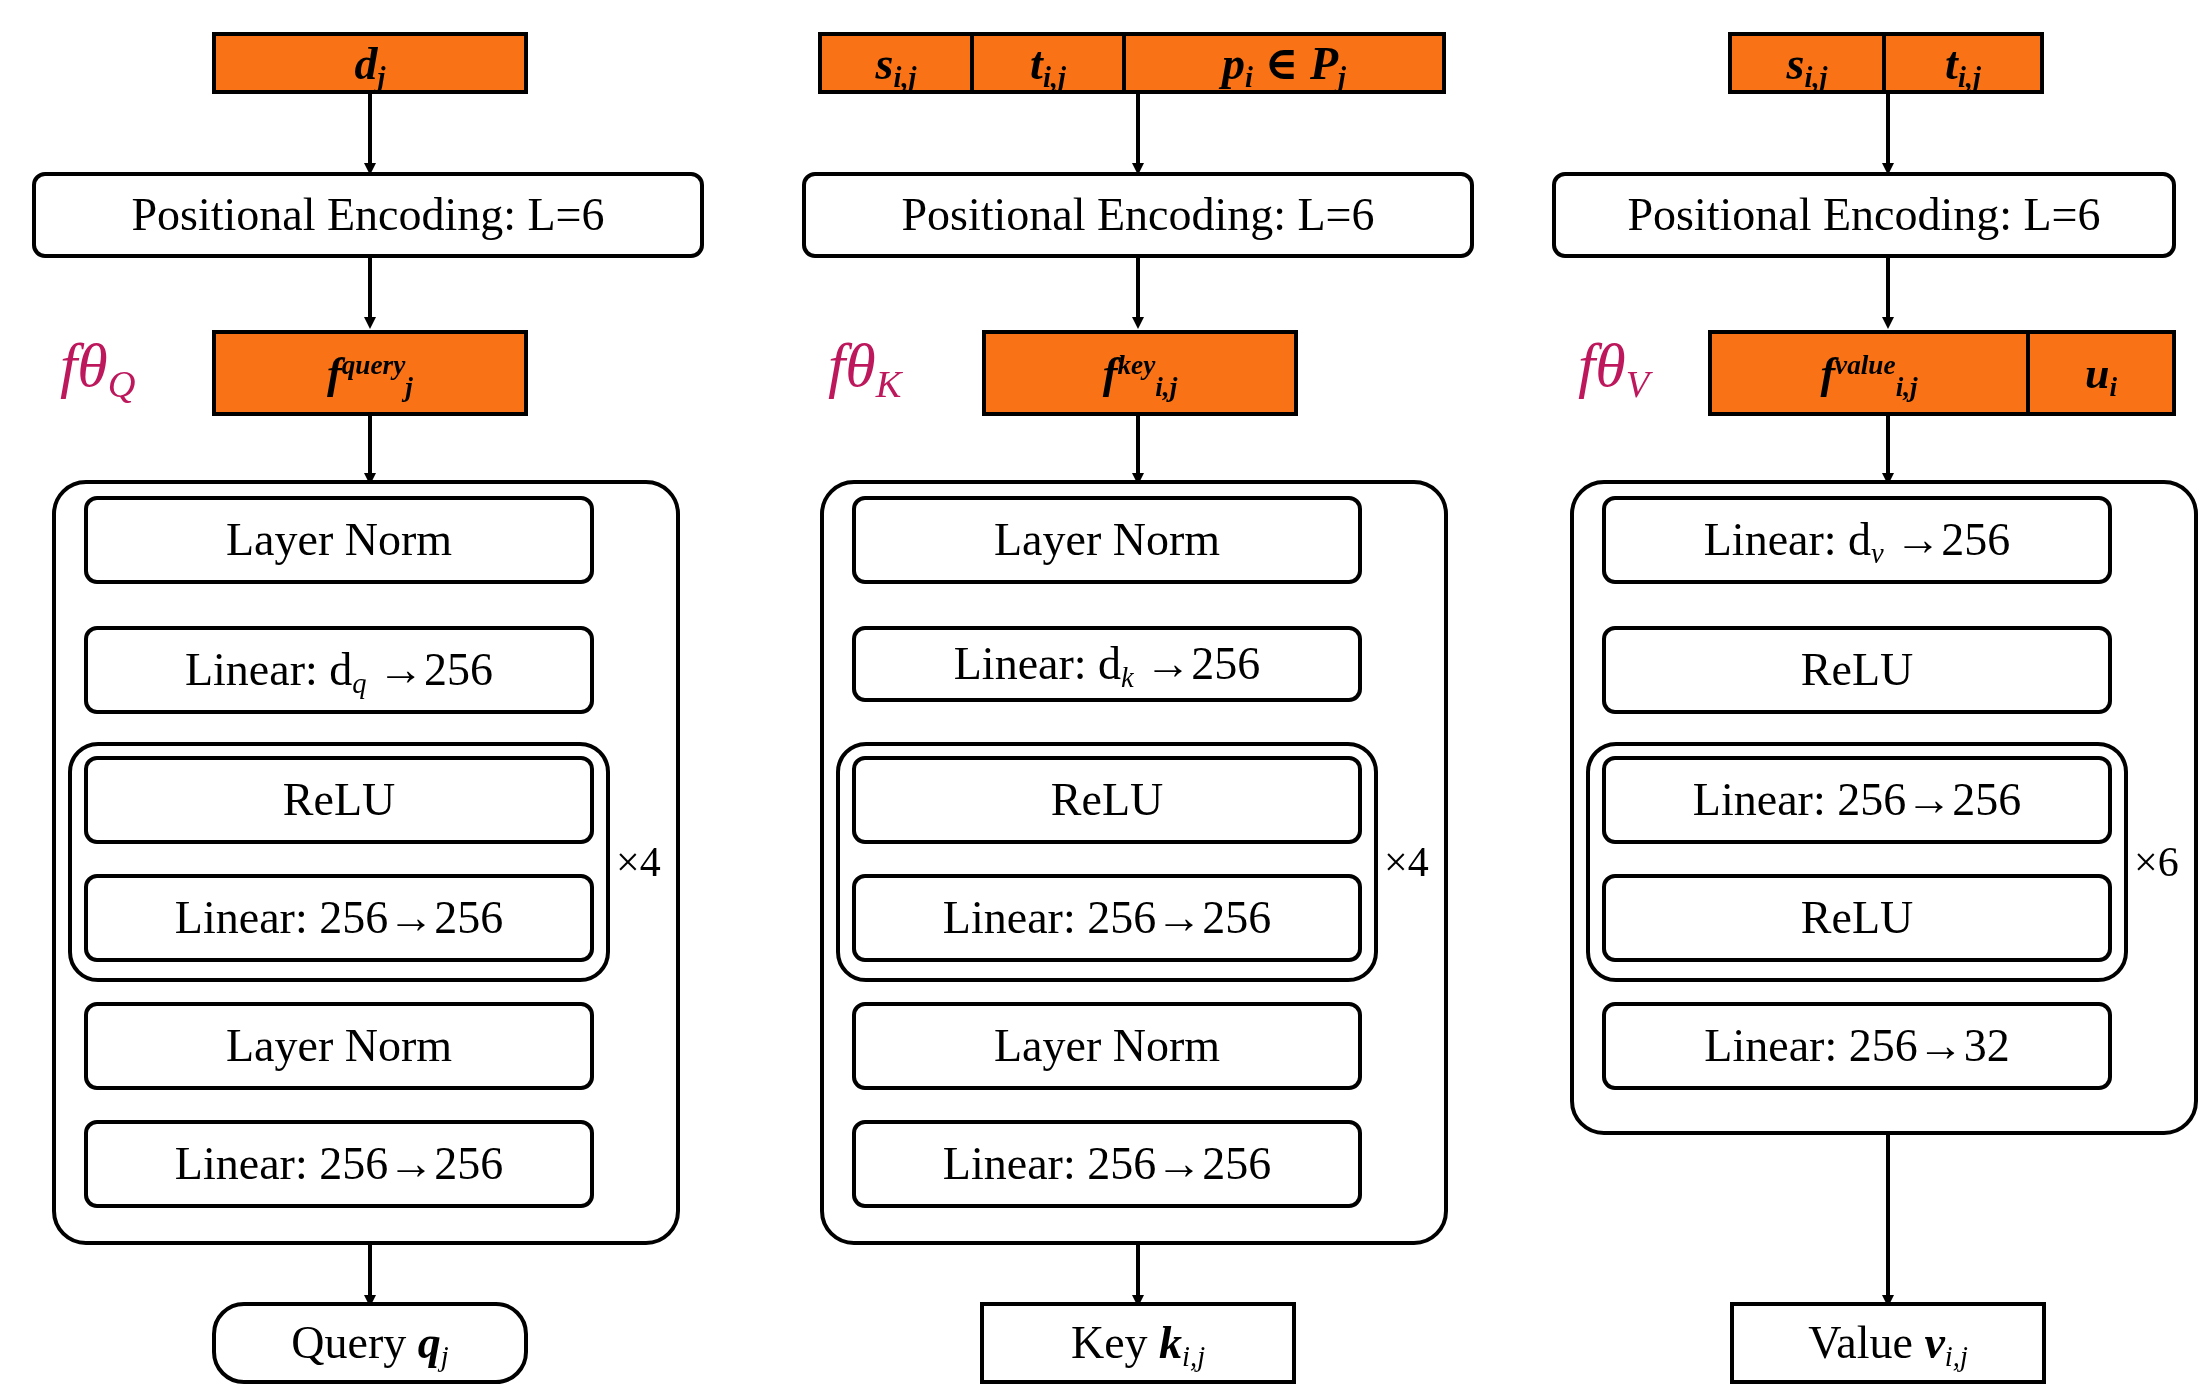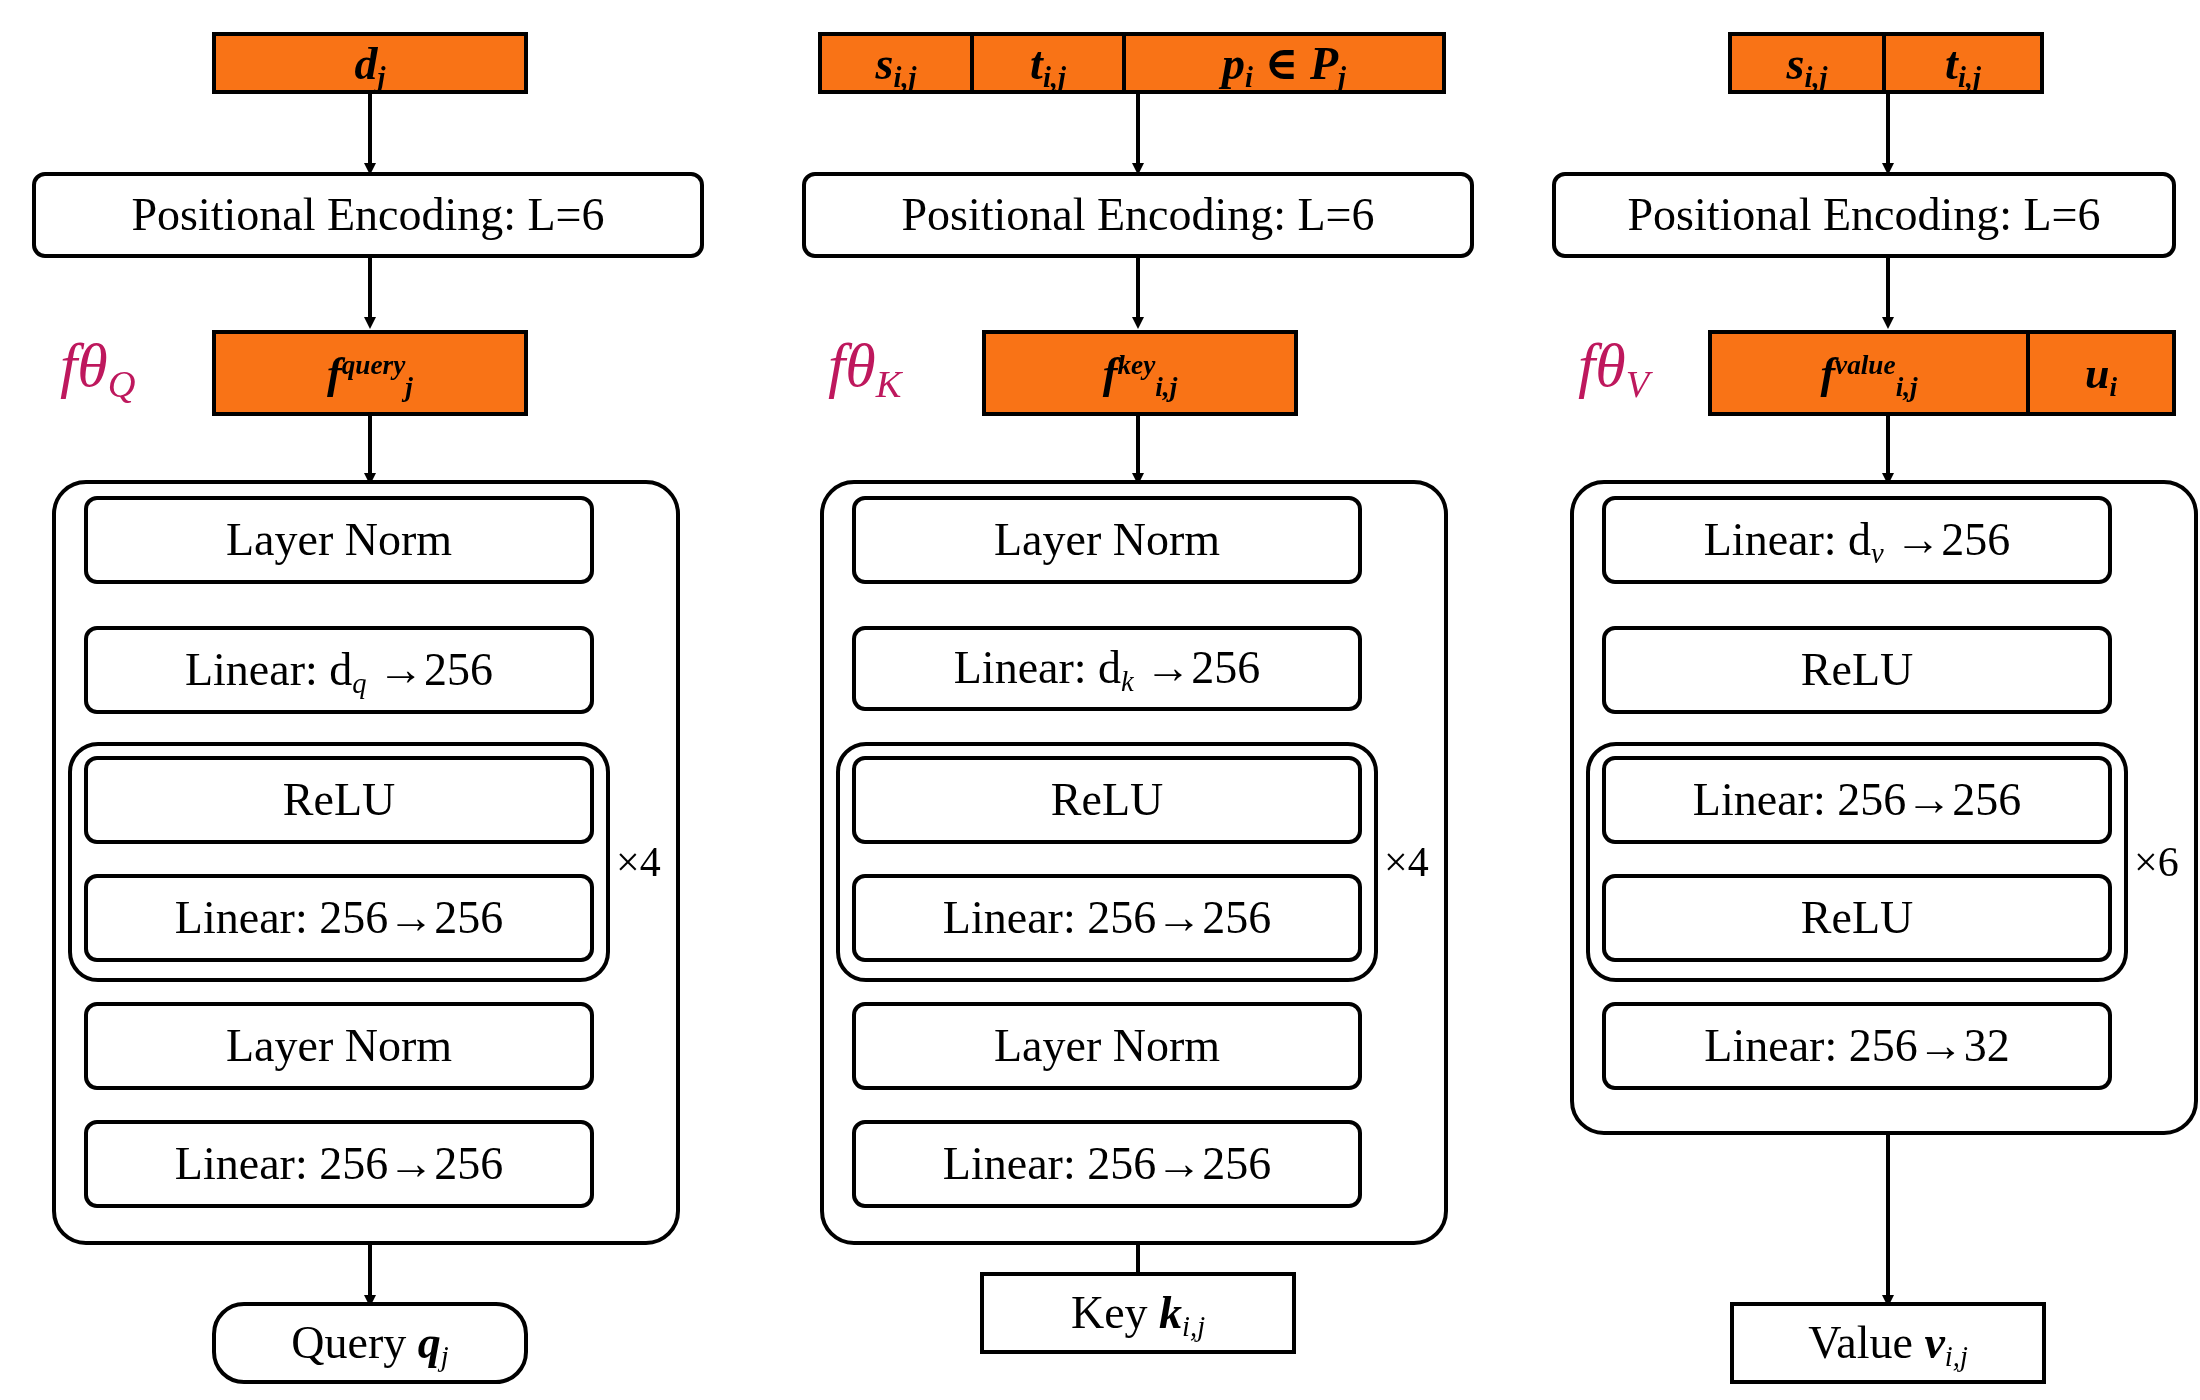--- a/index.html
+++ b/index.html
@@ -229,21 +229,21 @@
       <span><i>f</i><sup>key</sup><sub>i,j</sub></span>
     </div>
   </div>
 
   <div class="box outer" style="left:820px; top:480px; width:628px; height:765px;"></div>
 
   <div class="box rr t-label" style="left:852px; top:496px; width:510px; height:88px;">
     <span>Layer Norm</span>
   </div>
 
-  <div class="box rr t-label" style="left:852px; top:626px; width:510px; height:85px;">
+  <div class="box rr t-label" style="left:852px; top:626px; width:510px; height:76px;">
     <span><span>Linear: d</span><sub>k</sub><span> →256</span></span>
   </div>
 
   <div class="box inner-group" style="left:836px; top:742px; width:542px; height:240px;"></div>
 
   <div class="box rr t-label" style="left:852px; top:756px; width:510px; height:88px;">
     <span>ReLU</span>
   </div>
 
   <div class="box rr t-label" style="left:852px; top:874px; width:510px; height:88px;">
@@ -255,21 +255,21 @@
   </div>
 
   <div class="box rr t-label" style="left:852px; top:1002px; width:510px; height:88px;">
     <span>Layer Norm</span>
   </div>
 
   <div class="box rr t-label" style="left:852px; top:1120px; width:510px; height:88px;">
     <span>Linear: 256→256</span>
   </div>
 
-  <div class="box sq t-out" style="left:980px; top:1272px; width:316px; height:82px;">
+  <div class="box sq t-out" style="left:980px; top:1302px; width:316px; height:82px;">
     <span><span>Key </span><i><b>k</b></i><sub>i,j</sub></span>
   </div>
 
   <div class="tokrow" style="left:1728px; top:32px; width:316px; height:62px;">
     <div class="cell t-token" style="flex:1 1 50%;">
       <span><i>s</i><sub>i,j</sub></span>
     </div>
     <div class="cell t-token" style="flex:1 1 50%;">
       <span><i>t</i><sub>i,j</sub></span>
     </div>

